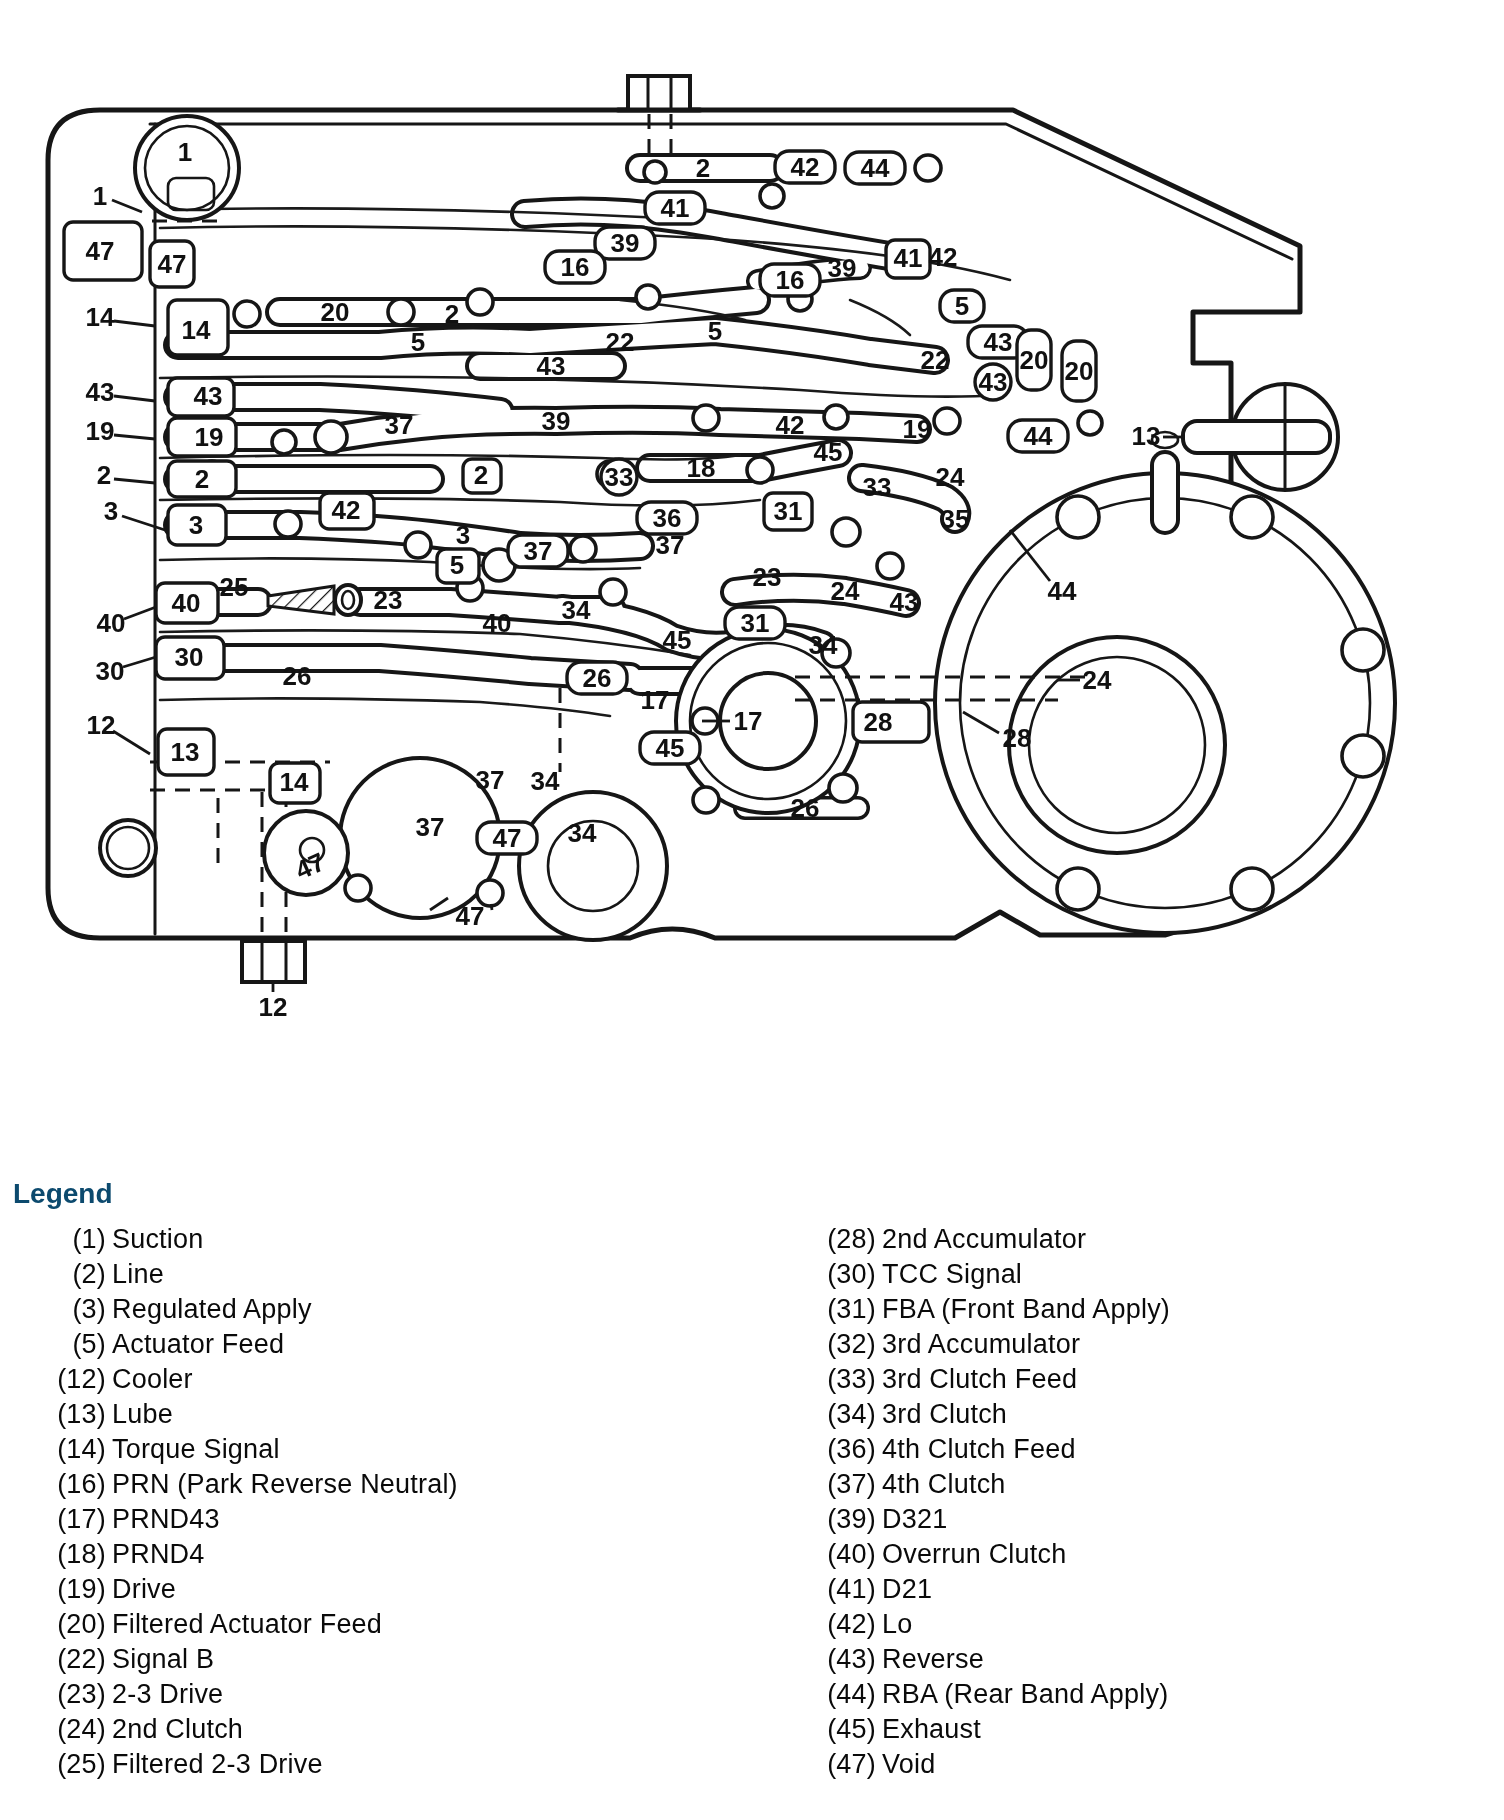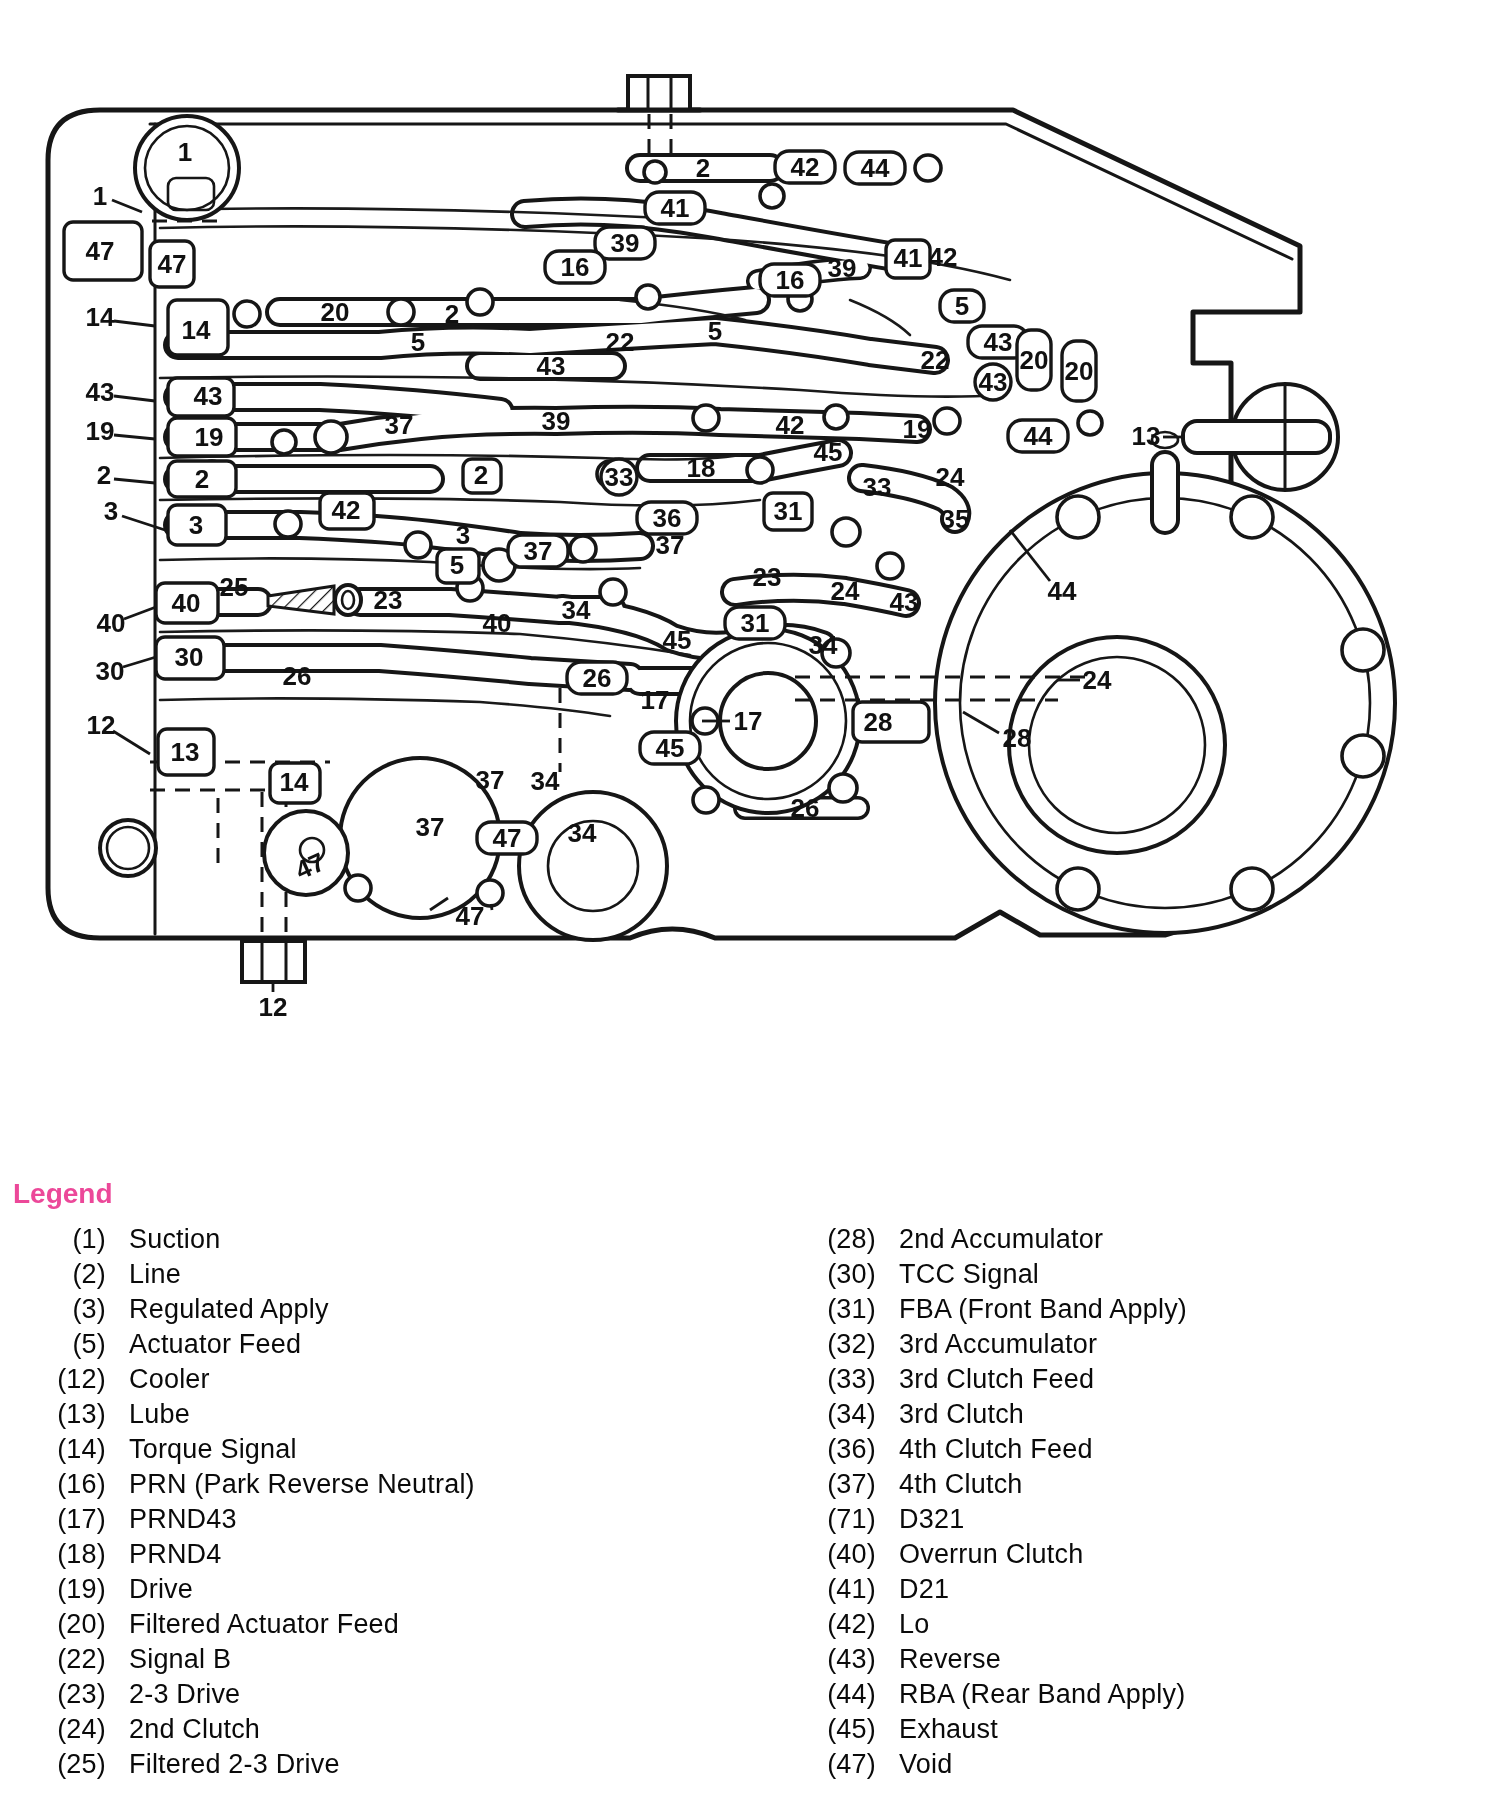--- a/index.html
+++ b/index.html
@@ -17,27 +17,27 @@
   .hole{fill:#ffffff;stroke:#161616;stroke-width:3.6;}
   .ring{fill:none;stroke:#161616;stroke-width:4;}
   .ringt{fill:none;stroke:#161616;stroke-width:2.6;}
   .wfill{fill:#ffffff;stroke:#161616;stroke-width:4;}
   .dash{fill:none;stroke:#161616;stroke-width:3;stroke-dasharray:15 10;}
   .lbl-text{font:700 26px "Liberation Sans",sans-serif;fill:#111;text-anchor:middle;}
   .lbl-shape{fill:#ffffff;stroke:#161616;stroke-width:3.4;}
   .leader{stroke:#161616;stroke-width:2.8;fill:none;}
   
   .legend{position:absolute;top:1178px;left:0;width:1504px;height:642px;}
-  .legend-title{position:absolute;left:13px;top:0;font:700 28px "Liberation Sans",sans-serif;color:#ec4899;}
+  .legend-title{position:absolute;left:13px;top:0;font:700 28px "Liberation Sans",sans-serif;color:#0c4a6e;}
   .legend-col{position:absolute;top:44px;}
   .legend-col-left{left:30px;width:700px;}
   .legend-col-right{left:800px;width:720px;}
   .legend-row{height:35px;display:flex;align-items:center;font:400 27px "Liberation Sans",sans-serif;color:#0a0a0a;letter-spacing:0.2px;}
   .lnum{display:inline-block;width:76px;text-align:right;flex:0 0 76px;}
-  .llab{margin-left:23px;white-space:nowrap;}
+  .llab{margin-left:6px;white-space:nowrap;}
 </style>
 </head>
 <body>
 
 <div id="stage">
 
 <svg id="diagram-svg" width="1504" height="1060" viewBox="0 0 1504 1060" xmlns="http://www.w3.org/2000/svg">
   <defs>
     <pattern id="hatch" width="10" height="10" patternUnits="userSpaceOnUse" patternTransform="rotate(45)">
       <rect width="10" height="10" fill="#ffffff"></rect>
@@ -647,21 +647,21 @@
         </div>
         <div class="legend-row">
           <span class="lnum">(36)</span>
           <span class="llab">4th Clutch Feed</span>
         </div>
         <div class="legend-row">
           <span class="lnum">(37)</span>
           <span class="llab">4th Clutch</span>
         </div>
         <div class="legend-row">
-          <span class="lnum">(71)</span>
+          <span class="lnum">(39)</span>
           <span class="llab">D321</span>
         </div>
         <div class="legend-row">
           <span class="lnum">(40)</span>
           <span class="llab">Overrun Clutch</span>
         </div>
         <div class="legend-row">
           <span class="lnum">(41)</span>
           <span class="llab">D21</span>
         </div>

